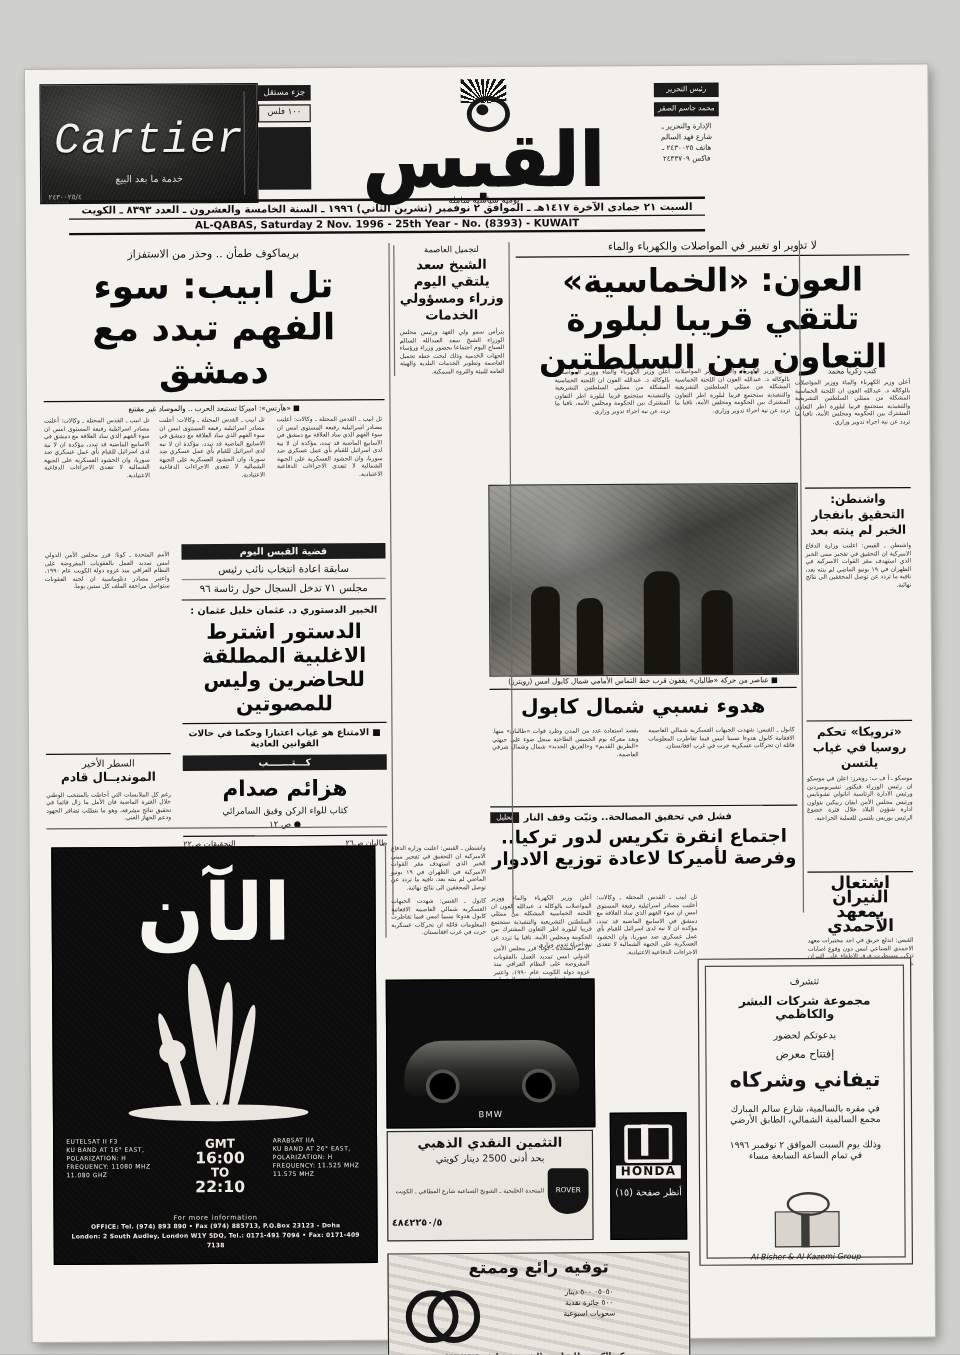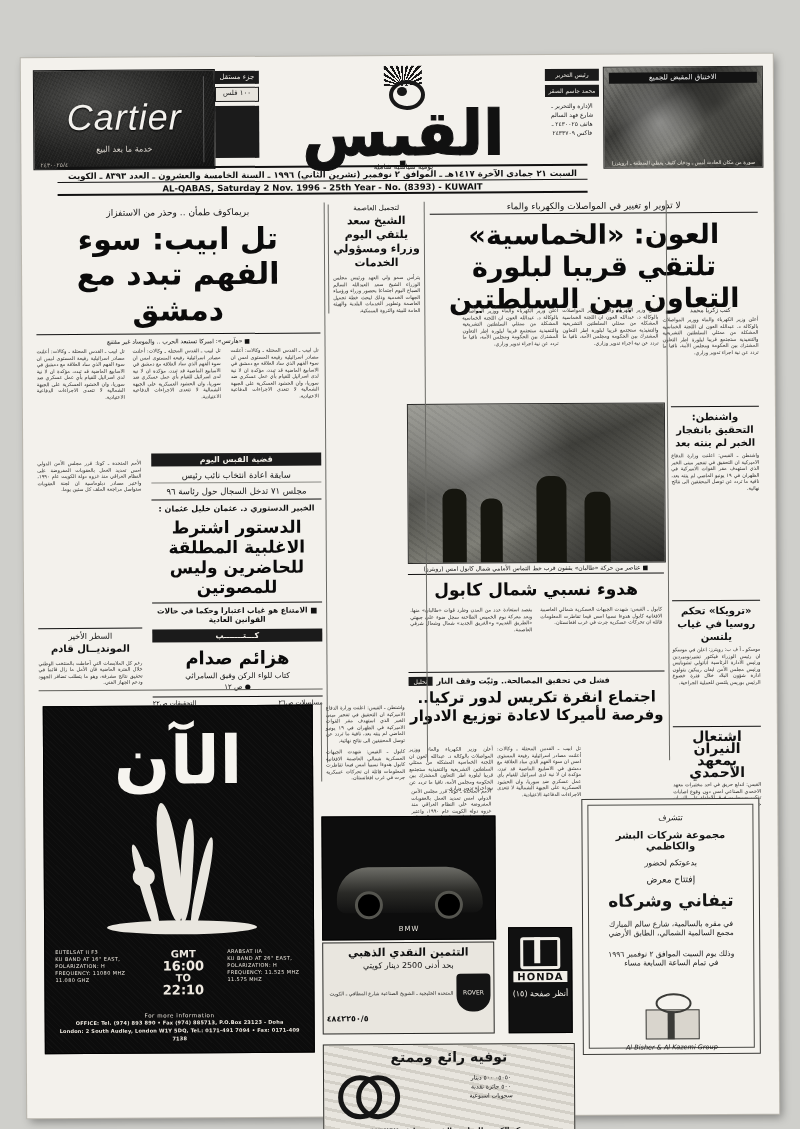--- a/index.html
+++ b/index.html
@@ -26,21 +26,21 @@
     position:absolute;left:0;top:4px;width:180px;height:98px;
     background:
       radial-gradient(ellipse at 30% 30%, #4a4a48 0%, #232322 55%, #111 100%);
     border:1px solid #111;overflow:hidden;
   }
   #cartier .grain{position:absolute;inset:0;opacity:.35;
     background:repeating-linear-gradient(115deg,rgba(255,255,255,.10) 0 1px,transparent 1px 3px),
                repeating-linear-gradient(25deg,rgba(0,0,0,.25) 0 1px,transparent 1px 4px);}
   #cartier .word{
     position:absolute;left:10px;top:26px;width:160px;text-align:center;
-    font-family:Liberation Sans, sans-serif;font-style:italic;
+    font-family:Liberation Mono, monospace;font-style:italic;
     font-size:36px;color:#f4f2ee;letter-spacing:1px;
     text-shadow:0 1px 2px #000;
   }
   #cartier .sub{
     position:absolute;left:0;top:74px;width:180px;text-align:center;
     font-size:8px;color:#ded9d2;letter-spacing:2px;
   }
   #cartier .code{position:absolute;left:6px;bottom:1px;font-size:6px;color:#b9b3aa;letter-spacing:1px;}
   #cartier .vline{position:absolute;right:10px;top:6px;bottom:6px;width:1px;background:rgba(255,255,255,.25);}
 
@@ -184,25 +184,20 @@
       <div class="slogan ar">يومية سياسية شاملة</div>
     </div>
 
     <div id="mast-right">
       <div class="bar ar">رئيس التحرير</div>
       <div class="bar ar">محمد جاسم الصقر</div>
       <div class="ln ar">الإدارة والتحرير ـ شارع فهد السالم</div>
       <div class="ln ar">هاتف ٢٤٣٠٠٢٥ ـ فاكس ٢٤٣٣٧٠٩</div>
     </div>
 
-    <div id="topphoto">
-      <div class="smoke"></div>
-      <div class="cap ar">الاختناق المقبض للجميع</div>
-      <div class="foot ar">صورة من مكان الحادث أمس ـ ودخان كثيف يغطي المنطقة ـ (رويترز)</div>
-    </div>
   </div>
 
   <div id="datebar">
     <div class="ar">السبت ٢١ جمادى الآخرة ١٤١٧هـ ـ الموافق ٢ نوفمبر (تشرين الثاني) ١٩٩٦ ـ السنة الخامسة والعشرون ـ العدد ٨٣٩٣ ـ الكويت</div>
     <div class="en">AL-QABAS, Saturday 2 Nov. 1996 - 25th Year - No. (8393) - KUWAIT</div>
   </div>
 
   <div class="blk ar" style="left:408px;top:146px;width:328px;">
     <div class="kicker" style="border-bottom:1px solid #111;padding-bottom:2px;">لا تدوير او تغيير في المواصلات والكهرباء والماء</div>
     <div class="hl" style="font-size:27px;margin-top:5px;">العون: «الخماسية» تلتقي قريبا لبلورة التعاون بين السلطتين</div>
@@ -258,21 +253,21 @@
     <div class="subhl" style="font-size:10px;margin-top:2px;">المونديــال قادم</div>
     <div class="tiny" style="margin-top:4px;">رغم كل الملابسات التي أحاطت بالمنتخب الوطني خلال الفترة الماضية فان الأمل ما زال قائما في تحقيق نتائج مشرفة، وهو ما يتطلب تضافر الجهود ودعم الجهاز الفني.</div>
   </div>
 
   <div class="blk ar" style="left:128px;top:572px;width:170px;">
     <div class="secbar">كـــتـــــــب</div>
     <div class="hl" style="font-size:18px;margin-top:5px;">هزائم صدام</div>
     <div class="refnote" style="margin-top:3px;font-size:7.5px;">كتاب للواء الركن وفيق السامرائي</div>
     <div class="refnote" style="margin-top:3px;font-size:7px;">● ص ١٢</div>
     <div style="display:flex;justify-content:space-between;border-top:1px solid #111;margin-top:5px;padding-top:2px;">
-      <span class="refnote" style="font-size:6.5px;">مسلسلات ص٢٦</span>
+      <span class="refnote" style="font-size:6.5px;">طالبان ص٢٦</span>
       <span class="refnote" style="font-size:6.5px;">التحقيقات ص٢٢</span>
     </div>
   </div>
 
   <div class="photo" style="position:absolute;left:384px;top:348px;width:256px;height:158px;">
     <div class="tex"></div>
     <div class="fig" style="left:34px;width:24px;height:74px;border-radius:10px 10px 0 0;"></div>
     <div class="fig" style="left:72px;width:22px;height:64px;border-radius:9px 9px 0 0;"></div>
     <div class="fig" style="left:128px;width:30px;height:86px;border-radius:12px 12px 0 0;"></div>
     <div class="fig" style="left:176px;width:26px;height:70px;border-radius:10px 10px 0 0;"></div>

